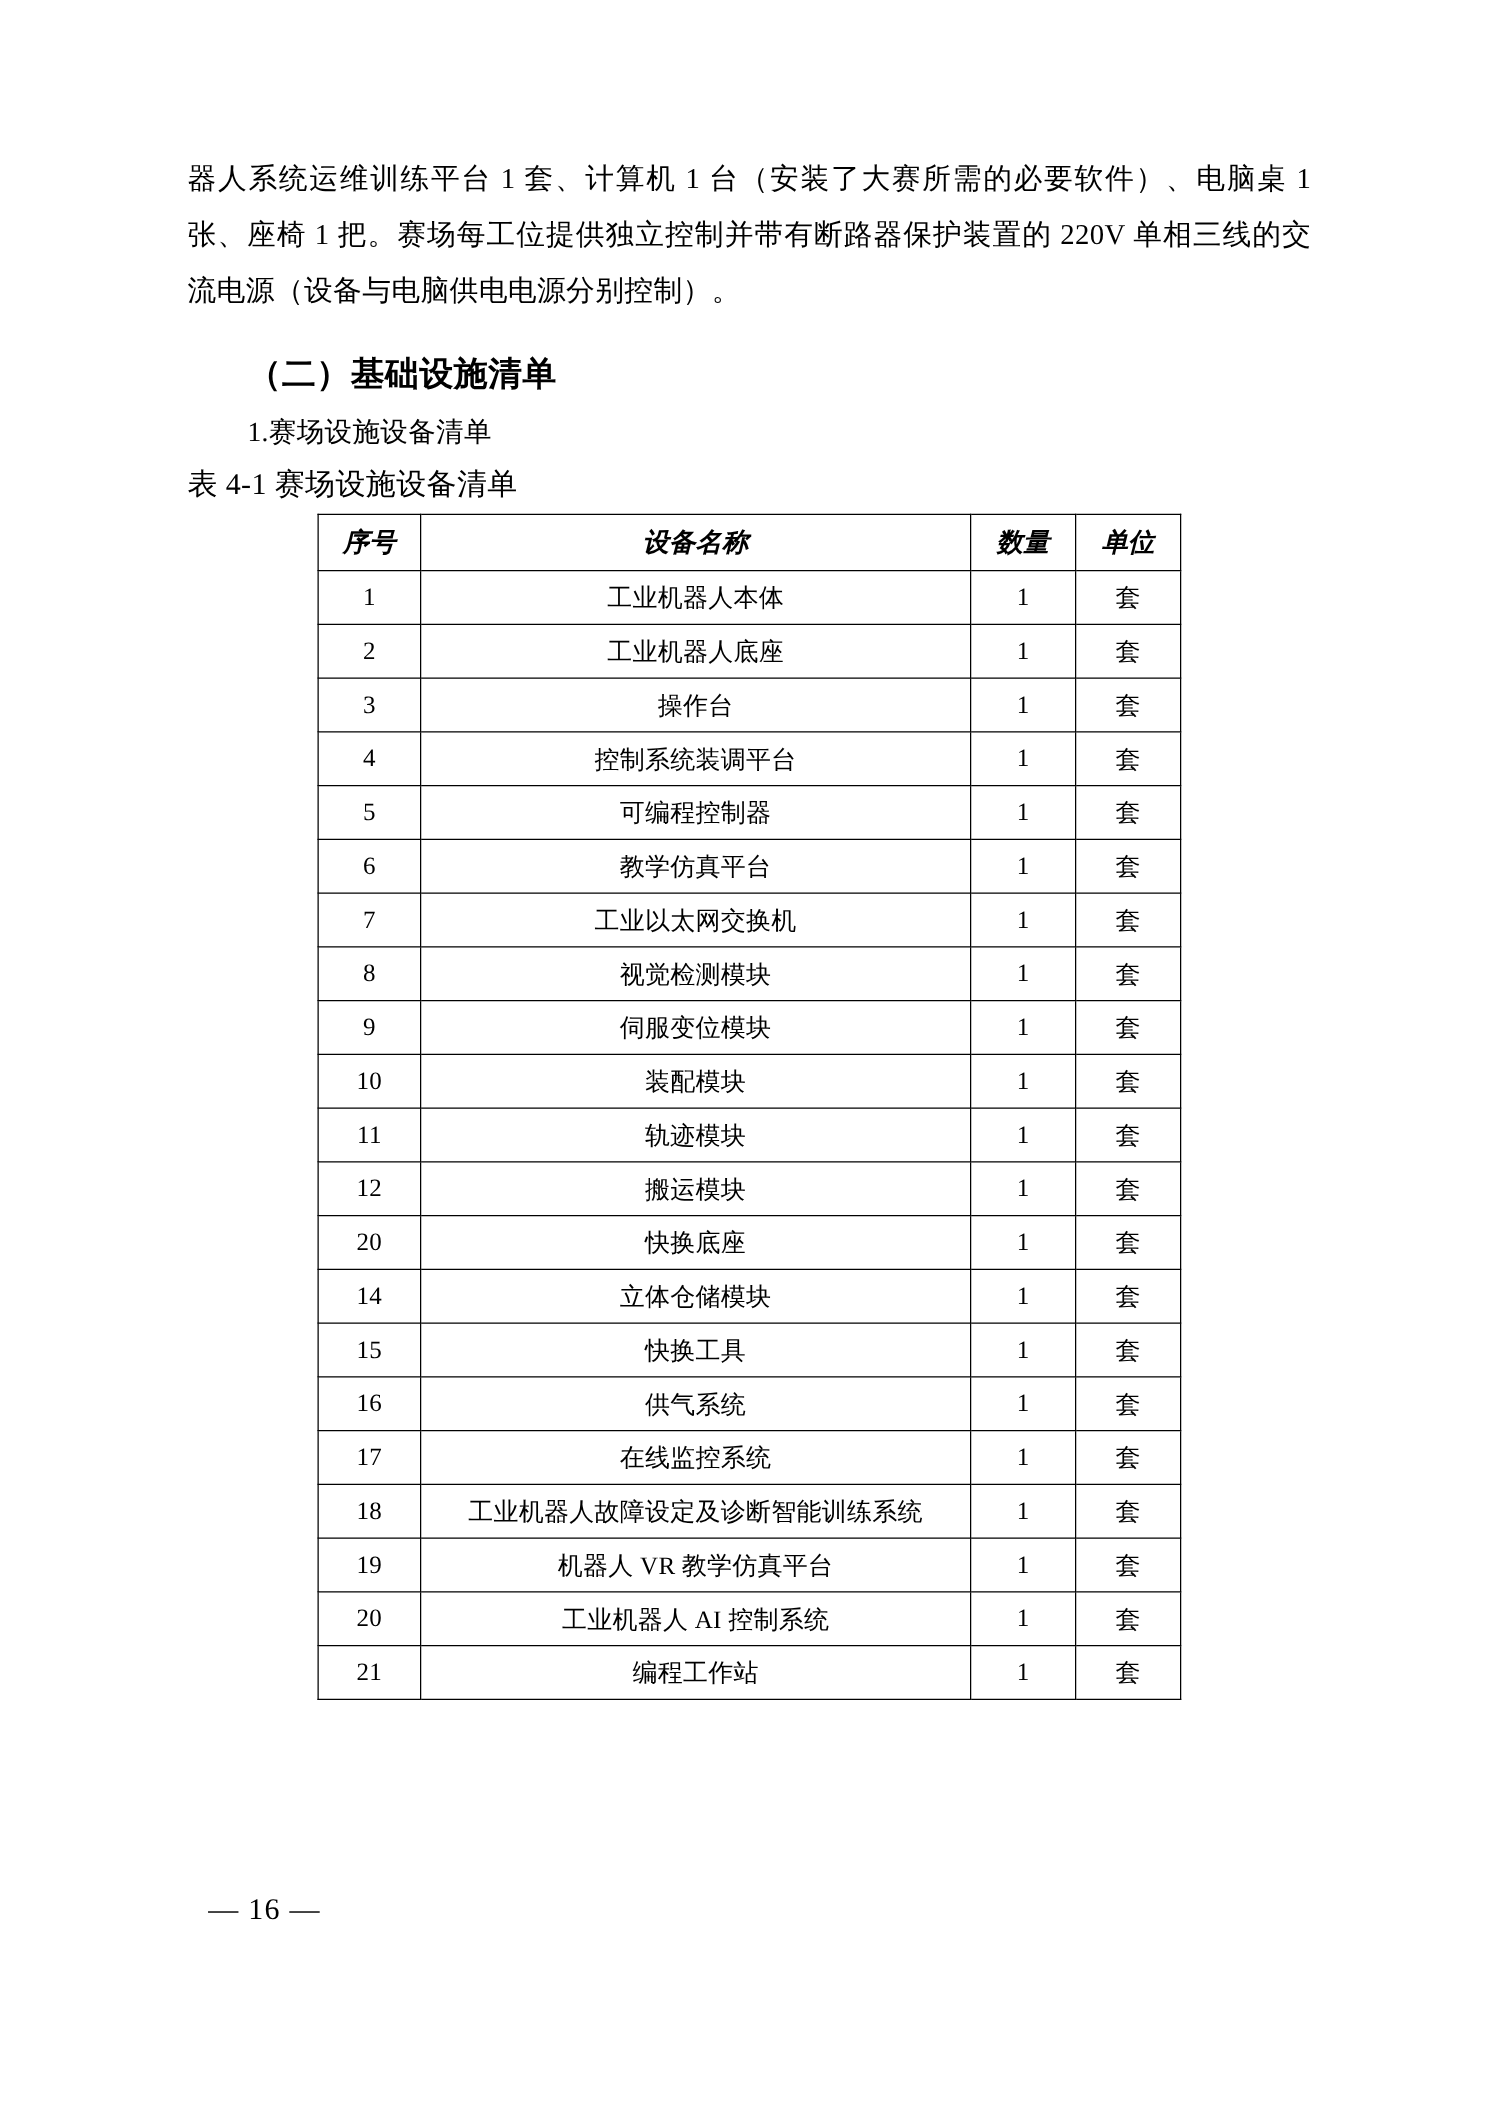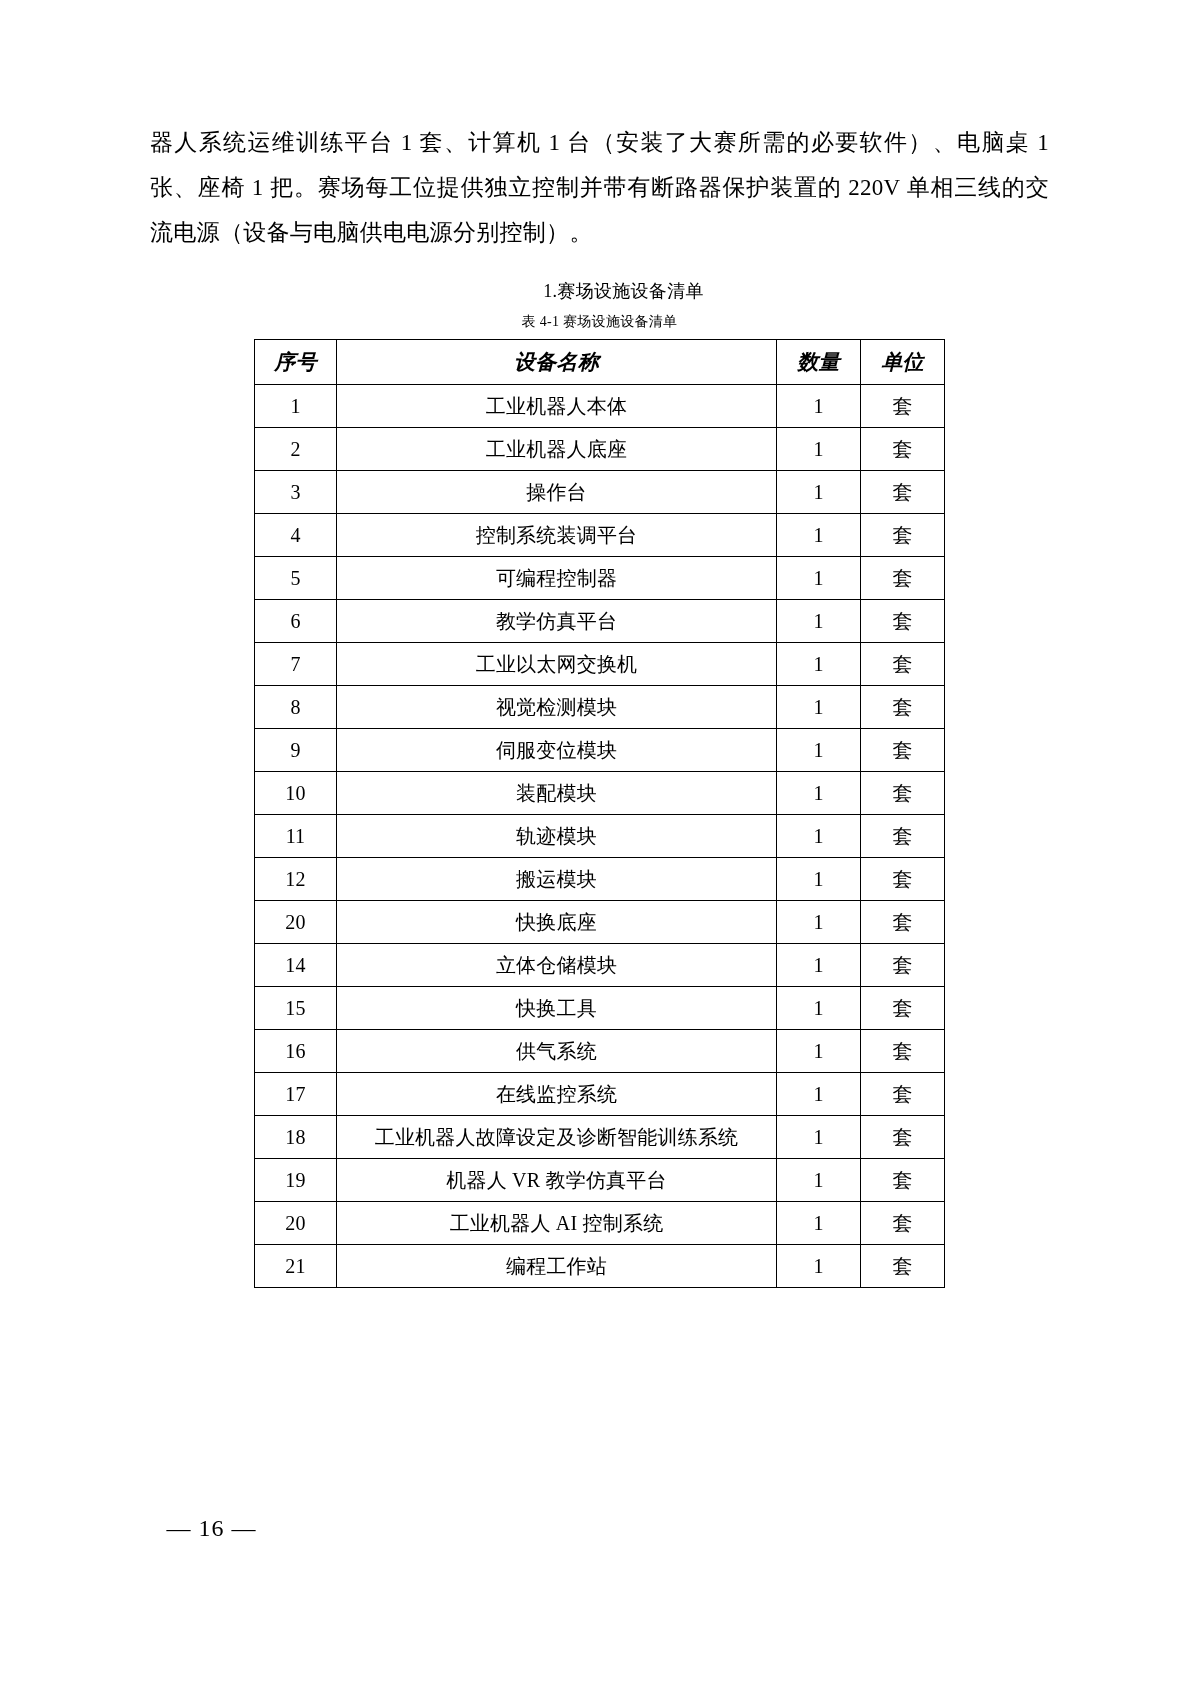--- a/index.html
+++ b/index.html
@@ -34,29 +34,27 @@
   }
   .section-heading {
     font-size: 27px;
     font-weight: bold;
     margin: 26px 0 10px 0;
     padding-left: 48px;
     letter-spacing: 0.5px;
     font-family: "DejaVu Sans", "Liberation Sans", sans-serif;
   }
   .sub-heading {
-    font-size: 18px;
-    margin: 24px 0 10px 0;
+    font-size: 22px;
+    margin: 14px 0 10px 0;
     padding-left: 48px;
     letter-spacing: 0.3px;
-    text-align: center;
   }
   .table-caption {
-    font-size: 14px;
-    text-align: center;
+    font-size: 24px;
     margin: 6px 0 8px 0;
     letter-spacing: 0.3px;
   }
   table.equipment-table {
     border-collapse: collapse;
     margin: 0 auto;
     width: 690px;
     table-layout: fixed;
   }
   table.equipment-table th,
@@ -93,20 +91,21 @@
     margin-left: -760px;
   }
 </style>
 </head>
 <body>
 
 <div class="page">
 
   <p class="body-para">器人系统运维训练平台 1 套、计算机 1 台（安装了大赛所需的必要软件）、电脑桌 1 张、座椅 1 把。赛场每工位提供独立控制并带有断路器保护装置的 220V 单相三线的交流电源（设备与电脑供电电源分别控制）。</p>
 
+  <h2 class="section-heading">（二）基础设施清单</h2>
 
   <p class="sub-heading">1.赛场设施设备清单</p>
 
   <p class="table-caption">表 4-1 赛场设施设备清单</p>
 
   <table class="equipment-table">
     <colgroup>
       <col class="col-no">
       <col class="col-name">
       <col class="col-qty">

